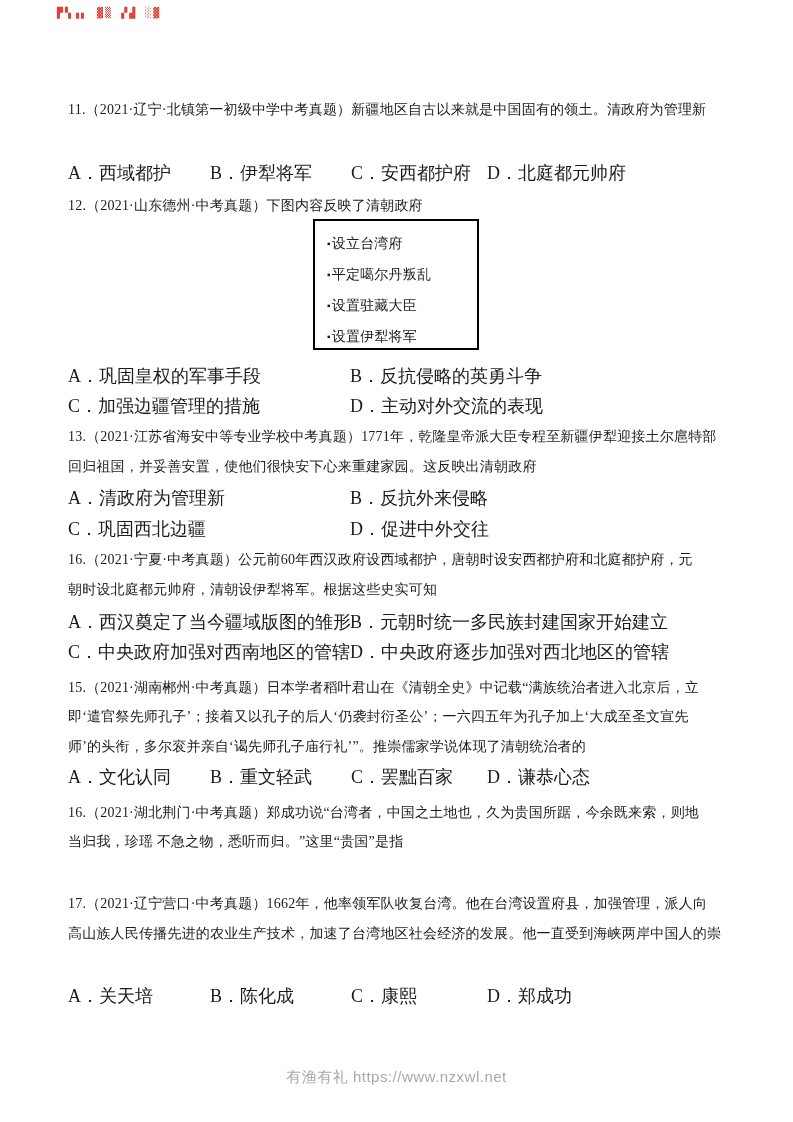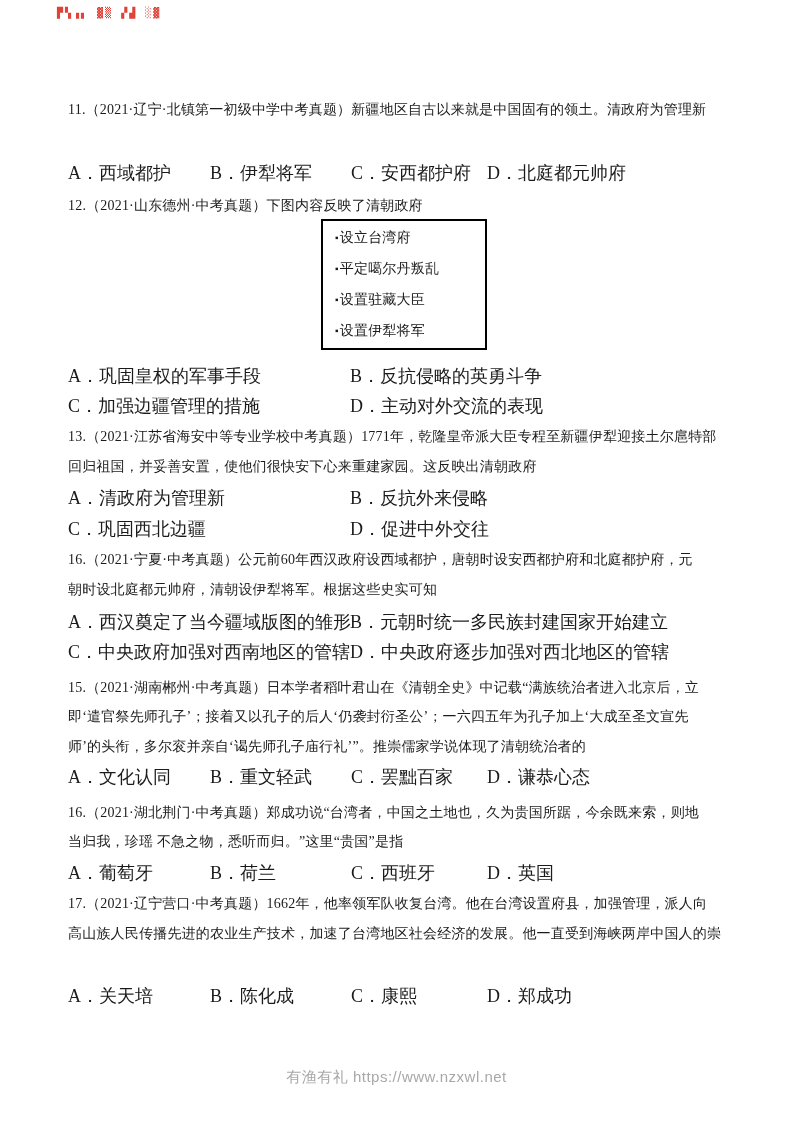--- a/index.html
+++ b/index.html
@@ -27,22 +27,21 @@
     font-size:18px;line-height:20px;white-space:nowrap;
   }
   .optrow span{position:absolute;top:0;}
   .o1{left:0;}  .o2{left:142px;} .o3{left:283px;} .o4{left:419px;}
   .c1{left:0;}  .c2{left:282px;text-align:center;}
   .infobox{
     position:absolute;left:313px;top:219px;
     width:166px;height:131px;
     border:2px solid #000;
     box-sizing:border-box;
-    padding:1px 0 0 12px;
-    margin-left:8px;
+    padding:7px 0 0 12px;
   }
   .boxitem{
     font-size:14px;line-height:31px;white-space:nowrap;
     letter-spacing:0.2px;
   }
   .bullet{font-size:10px;vertical-align:1px;margin-right:1px;}
   .footer{
     position:absolute;left:0;right:0;top:1068px;
     text-align:center;
     font-family:"Liberation Sans","DejaVu Sans",sans-serif;
@@ -107,26 +106,20 @@
   <div class="tline" style="top:737px">师’的头衔，多尔衮并亲自‘谒先师孔子庙行礼’”。推崇儒家学说体现了清朝统治者的</div>
   <div class="optrow" style="top:767px">
     <span class="o1">A．文化认同</span>
     <span class="o2">B．重文轻武</span>
     <span class="o3">C．罢黜百家</span>
     <span class="o4">D．谦恭心态</span>
   </div>
 
   <div class="tline" style="top:803px">16.（2021·湖北荆门·中考真题）郑成功说“台湾者，中国之土地也，久为贵国所踞，今余既来索，则地</div>
   <div class="tline" style="top:832px">当归我，珍瑶 不急之物，悉听而归。”这里“贵国”是指</div>
-  <div class="optrow" style="top:863px">
-    <span class="o1">A．葡萄牙</span>
-    <span class="o2">B．荷兰</span>
-    <span class="o3">C．西班牙</span>
-    <span class="o4">D．英国</span>
-  </div>
 
   <div class="tline" style="top:894px">17.（2021·辽宁营口·中考真题）1662年，他率领军队收复台湾。他在台湾设置府县，加强管理，派人向</div>
   <div class="tline" style="top:924px">高山族人民传播先进的农业生产技术，加速了台湾地区社会经济的发展。他一直受到海峡两岸中国人的崇</div>
   <div class="optrow" style="top:986px">
     <span class="o1">A．关天培</span>
     <span class="o2">B．陈化成</span>
     <span class="o3">C．康熙</span>
     <span class="o4">D．郑成功</span>
   </div>
 

